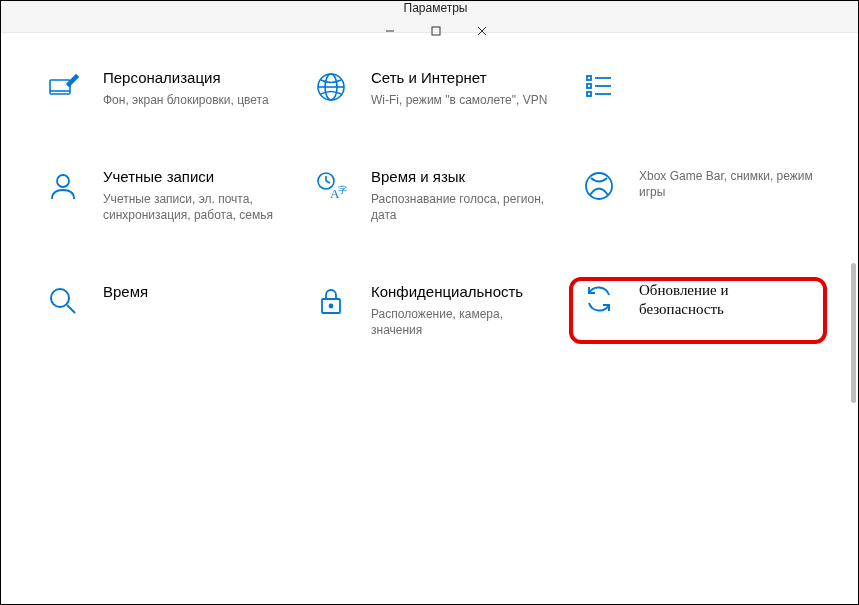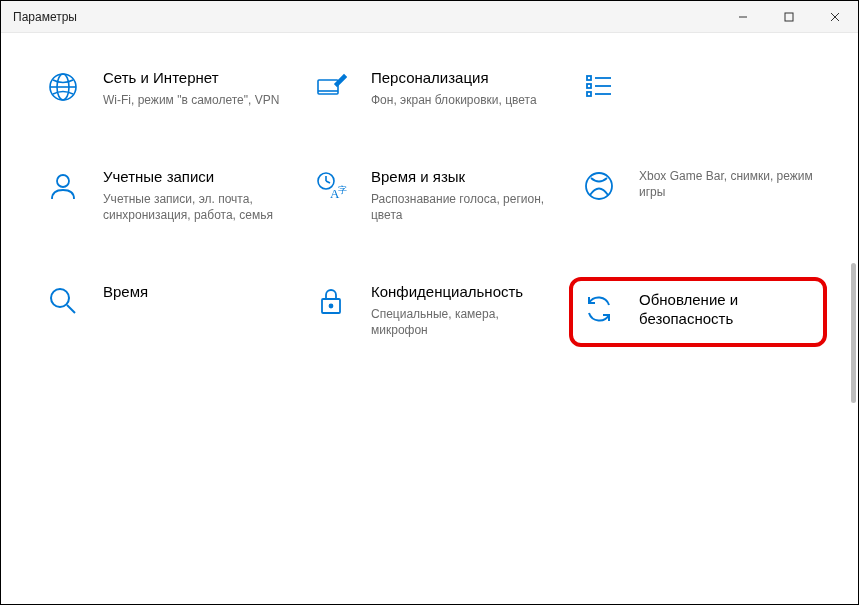--- a/index.html
+++ b/index.html
@@ -11,20 +11,21 @@
     overflow: hidden;
     border: 1px solid #000;
   }
   .titlebar {
     height: 32px;
     display: flex;
     align-items: center;
     padding-left: 12px;
     background: #f5f5f5;
     border-bottom: 1px solid #e8e8e8;
+    flex-direction: column;
   }
   .titlebar-title {
     font-size: 12px;
     color: #222;
     flex: 1;
   }
   .win-controls { display: flex; }
   .win-btn {
     width: 46px; height: 32px;
     display: flex; align-items: center; justify-content: center;
@@ -64,22 +65,23 @@
     margin-bottom: 4px;
   }
   .tile-desc {
     font-size: 12px;
     color: #6b6b6b;
     line-height: 1.35;
   }
   .highlight {
     border: 4px solid #e60000;
     border-radius: 12px;
-    padding: 10px 8px;
+    padding: 0 8px;
     margin-left: -8px;
+    font-family: Liberation Serif, serif;
   }
   .scrollbar {
     position: absolute;
     right: 2px;
     top: 230px;
     width: 5px;
     height: 140px;
     background: #bdbdbd;
     border-radius: 3px;
   }
@@ -108,44 +110,44 @@
     </div>
   </div>
 </div>
 
 <div class="content">
   <div class="grid">
 
     <div class="tile">
       <div class="tile-icon">
         <svg viewBox="0 0 32 32" fill="none" stroke="#0078d7" stroke-width="1.6">
+          <rect x="3" y="9" width="20" height="14" rx="1"></rect>
+          <line x1="3" y1="20" x2="23" y2="20"></line>
+          <path d="M20 13 L29 4 L31 6 L22 15 Z" fill="#0078d7"></path>
+        </svg>
+      </div>
+      <div class="tile-text">
+        <div class="tile-title">Персонализация</div>
+        <div class="tile-desc">Фон, экран блокировки, цвета</div>
+      </div>
+    </div>
+
+    <div class="tile">
+      <div class="tile-icon">
+        <svg viewBox="0 0 32 32" fill="none" stroke="#0078d7" stroke-width="1.6">
           <circle cx="16" cy="16" r="13"></circle>
           <line x1="3" y1="16" x2="29" y2="16"></line>
           <ellipse cx="16" cy="16" rx="6" ry="13"></ellipse>
           <path d="M6 9 Q16 14 26 9"></path>
           <path d="M6 23 Q16 18 26 23"></path>
         </svg>
       </div>
       <div class="tile-text">
         <div class="tile-title">Сеть и Интернет</div>
         <div class="tile-desc">Wi-Fi, режим "в самолете", VPN</div>
-      </div>
-    </div>
-
-    <div class="tile">
-      <div class="tile-icon">
-        <svg viewBox="0 0 32 32" fill="none" stroke="#0078d7" stroke-width="1.6">
-          <rect x="3" y="9" width="20" height="14" rx="1"></rect>
-          <line x1="3" y1="20" x2="23" y2="20"></line>
-          <path d="M20 13 L29 4 L31 6 L22 15 Z" fill="#0078d7"></path>
-        </svg>
-      </div>
-      <div class="tile-text">
-        <div class="tile-title">Персонализация</div>
-        <div class="tile-desc">Фон, экран блокировки, цвета</div>
       </div>
     </div>
 
     <div class="tile">
       <div class="tile-icon">
         <svg viewBox="0 0 32 32" fill="none" stroke="#0078d7" stroke-width="1.8">
           <rect x="4" y="5" width="4" height="4"></rect>
             <line x1="12" y1="7" x2="28" y2="7"></line>
           <rect x="4" y="13" width="4" height="4"></rect>
             <line x1="12" y1="15" x2="28" y2="15"></line>
@@ -173,21 +175,21 @@
         <svg viewBox="0 0 32 32" fill="none" stroke="#0078d7" stroke-width="1.6">
           <circle cx="11" cy="11" r="8"></circle>
           <line x1="11" y1="6" x2="11" y2="11"></line>
             <line x1="11" y1="11" x2="15" y2="13"></line>
           <text x="15" y="28" font-size="13" fill="#0078d7" stroke="none" font-family="Segoe UI">A</text>
           <text x="23" y="23" font-size="9" fill="#0078d7" stroke="none" font-family="Segoe UI">字</text>
         </svg>
       </div>
       <div class="tile-text">
         <div class="tile-title">Время и язык</div>
-        <div class="tile-desc">Распознавание голоса, регион, цвета</div>
+        <div class="tile-desc">Распознавание голоса, регион, дата</div>
       </div>
     </div>
 
     <div class="tile">
       <div class="tile-icon">
         <svg viewBox="0 0 32 32" fill="none" stroke="#0078d7" stroke-width="1.8">
           <circle cx="16" cy="16" r="13"></circle>
           <path d="M8 8 Q16 15 24 8"></path>
           <path d="M7 25 Q16 12 25 25"></path>
         </svg>
@@ -213,21 +215,21 @@
     <div class="tile">
       <div class="tile-icon">
         <svg viewBox="0 0 32 32" fill="none" stroke="#0078d7" stroke-width="1.8">
           <rect x="7" y="14" width="18" height="14" rx="1"></rect>
           <path d="M11 14 V10 a5 5 0 0 1 10 0 V14"></path>
           <circle cx="16" cy="21" r="1.5" fill="#0078d7"></circle>
         </svg>
       </div>
       <div class="tile-text">
         <div class="tile-title">Конфиденциальность</div>
-        <div class="tile-desc">Специальные, камера, микрофон</div>
+        <div class="tile-desc">Расположение, камера, значения</div>
       </div>
     </div>
 
     <div class="tile highlight">
       <div class="tile-icon">
         <svg viewBox="0 0 32 32" fill="none" stroke="#0078d7" stroke-width="2">
           <path d="M26 12 A11 11 0 0 0 6 10"></path>
           <polyline points="6,4 6,10 12,10"></polyline>
           <path d="M6 20 A11 11 0 0 0 26 22"></path>
           <polyline points="26,28 26,22 20,22"></polyline>

